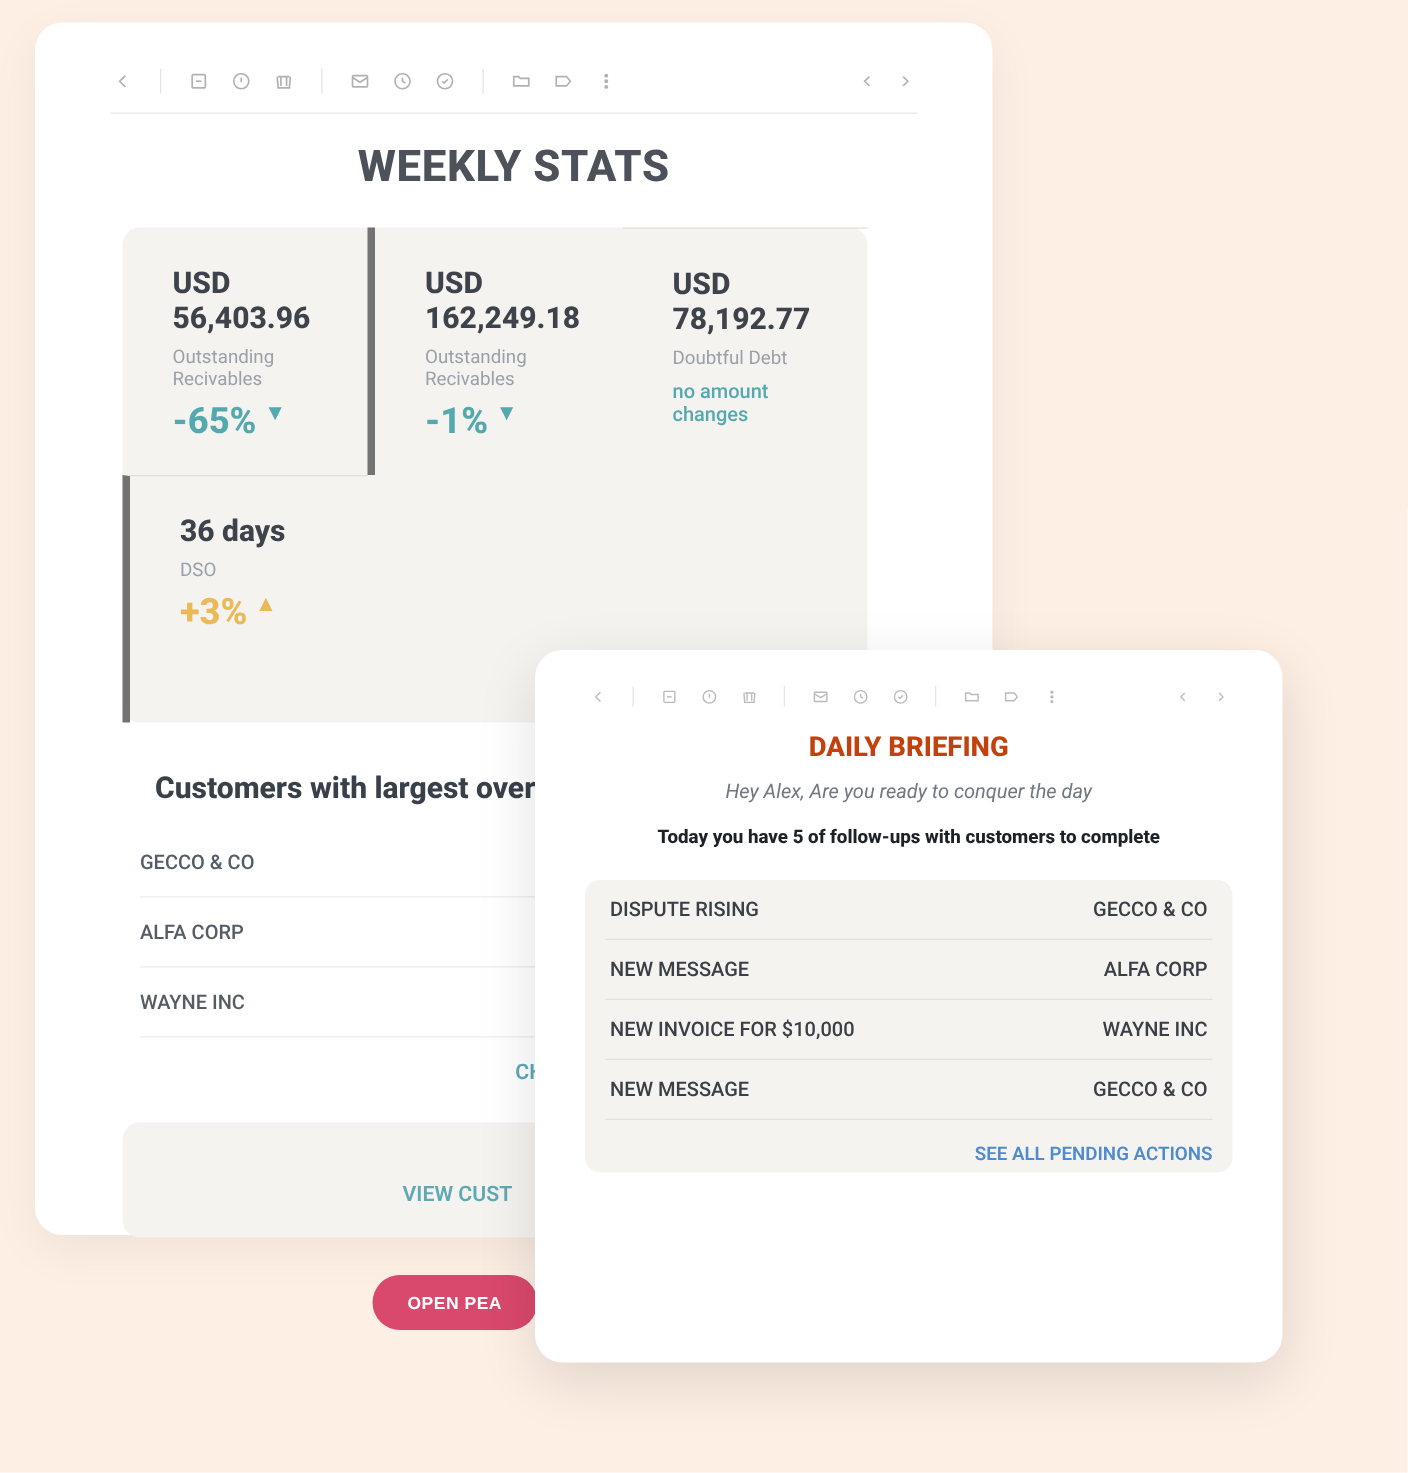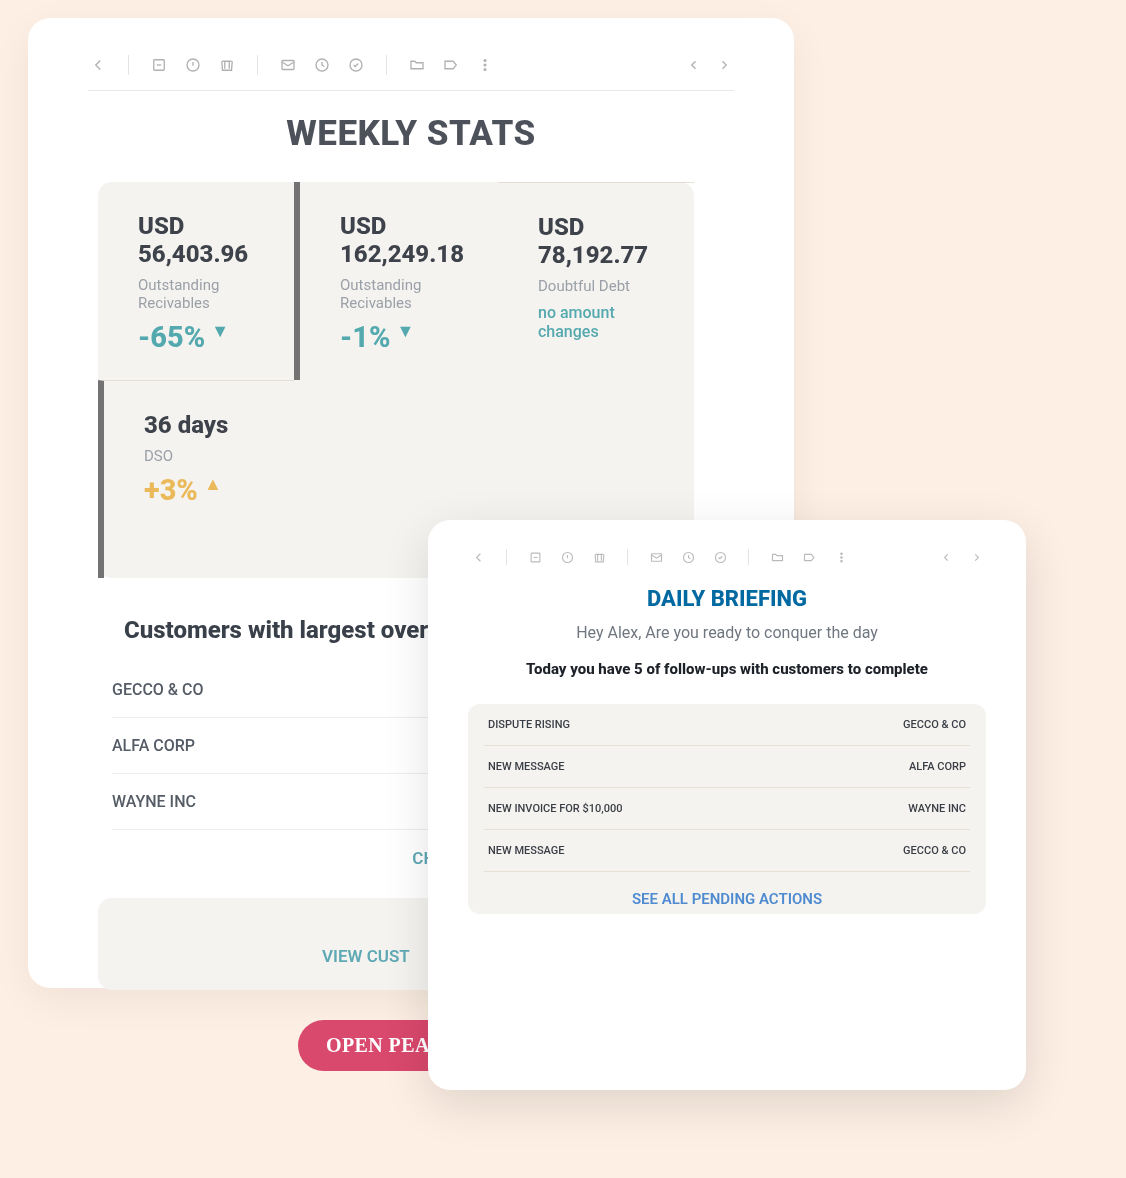--- a/index.html
+++ b/index.html
@@ -128,24 +128,23 @@
       margin-left: 200px;
     }
 
     .pink-btn {
       margin-left: 210px;
       background: #d9486d;
       color: #fff;
       border: none;
       border-radius: 28px;
       font-weight: 700;
-      font-size: 20px;
+      font-size: 14px;
       padding: 14px 28px;
       letter-spacing: 0.4px;
-      font-family: Liberation Serif, serif;
     }
 
     
     .card-daily {
       position: absolute;
       left: 428px;
       top: 520px;
       width: 598px;
       height: 570px;
       background: #ffffff;
@@ -154,56 +153,57 @@
       padding: 26px 40px 34px 40px;
     }
     .sm-toolbar .tb-ic { opacity: 0.4; }
     .sm-toolbar .tb-ic svg { width: 15px; height: 15px; stroke-width: 1.8; }
     .sm-toolbar .tb-sep { height: 16px; }
     .sm-toolbar { gap: 12px; height: 22px; }
     .daily-title {
       text-align: center;
       font-weight: 800;
       font-size: 22px;
-      color: #0369a1;
+      color: #c2410c;
       margin-top: 18px;
     }
     .daily-greet {
       text-align: center;
       color: #707780;
       font-size: 16px;
       margin-top: 12px;
+      font-style: italic;
     }
     .daily-sub {
       text-align: center;
       font-weight: 800;
       font-size: 15px;
       color: #1d2128;
       margin: 18px 20px 24px 20px;
       line-height: 1.3;
     }
     .action-list {
       background: #f5f3ef;
       border-radius: 12px;
       padding: 0 16px;
     }
     .action-row {
       display: flex;
       justify-content: space-between;
       align-items: center;
       padding: 14px 4px;
       border-bottom: 1px solid #e6e0d7;
-      font-size: 11px;
+      font-size: 16px;
     }
     .action-row:last-child { border-bottom: none; }
     .action-type { color: #3a3e46; font-weight: 500; }
     .action-cust { color: #3a3e46; font-weight: 500; text-align: right; }
     .see-all {
       display: block;
-      text-align: center;
+      text-align: right;
       color: #4f8bd0;
       font-weight: 600;
       font-size: 15px;
       padding: 18px 0 6px 0;
     }
   </style>
 </head>
 <body>
 
 <div class="card-weekly">

